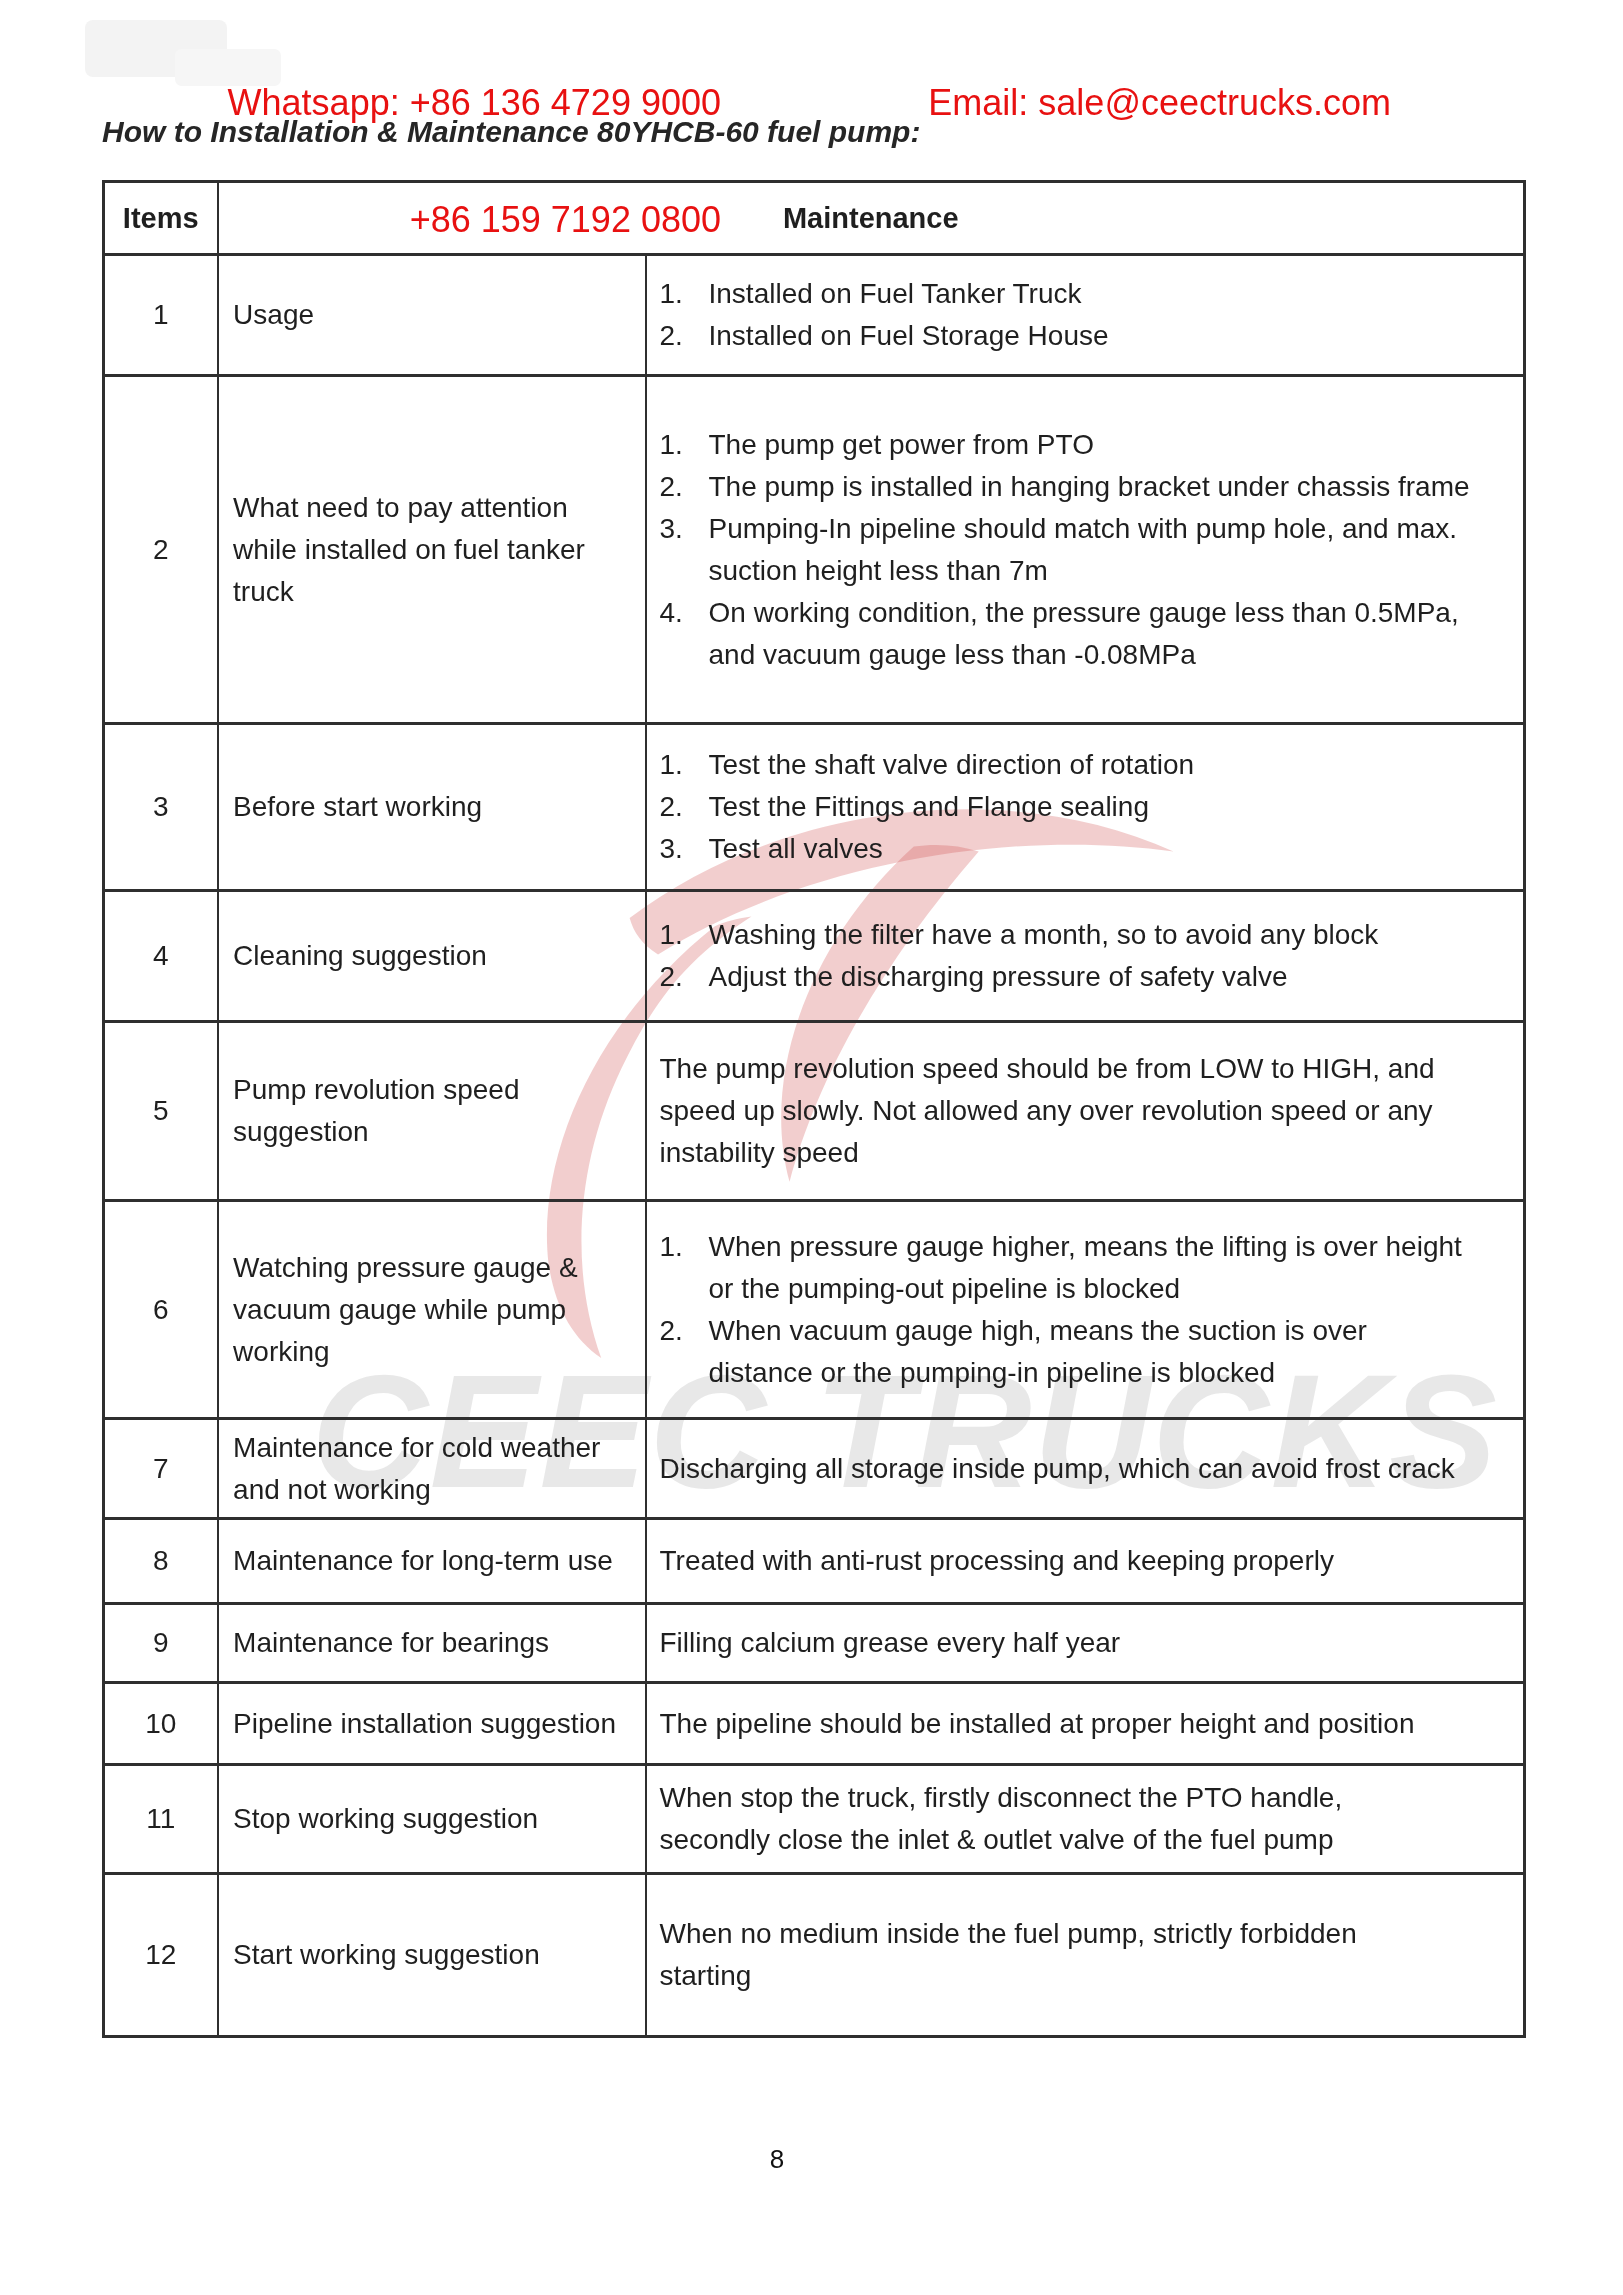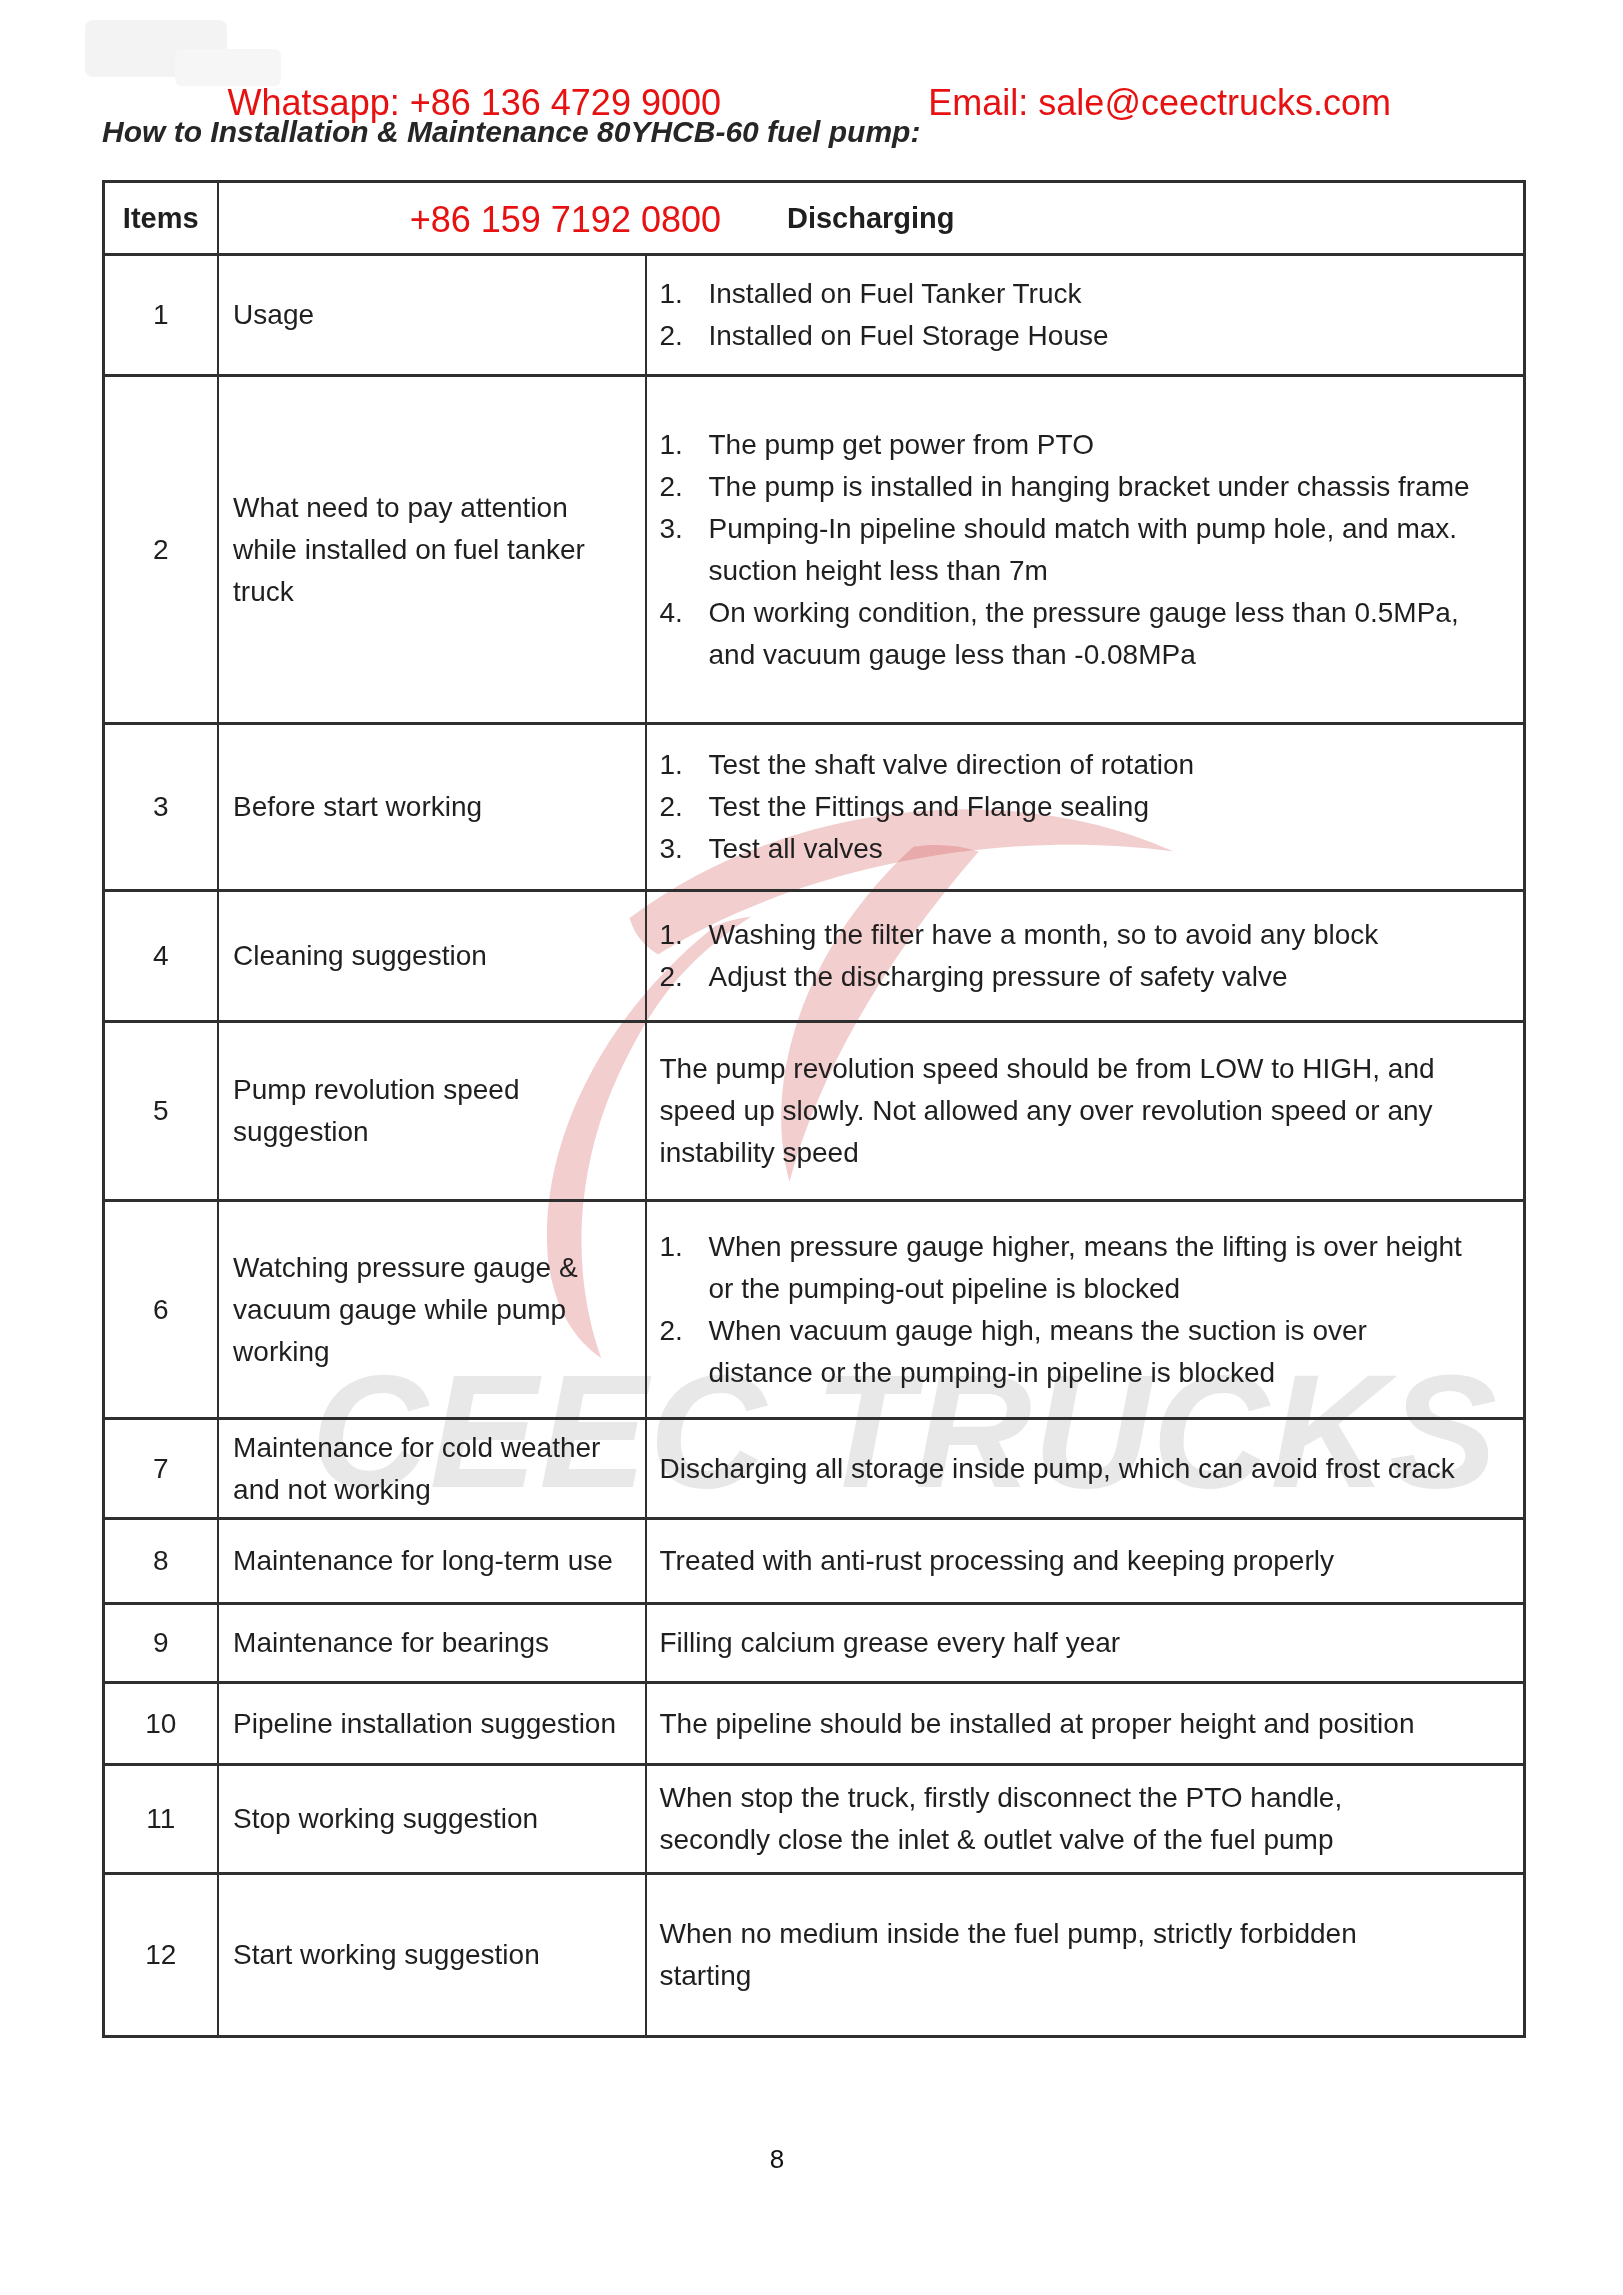--- a/index.html
+++ b/index.html
@@ -115,21 +115,21 @@
 
     <table class="doc">
       <colgroup>
         <col style="width:114px">
         <col style="width:428px">
         <col style="width:879px">
       </colgroup>
       <thead>
         <tr>
           <th>Items</th>
-          <th colspan="2">Discharging</th>
+          <th colspan="2">Maintenance</th>
         </tr>
       </thead>
       <tbody id="rows">
   <tr>
     <td class="c-no">1</td>
     <td class="c-name">Usage</td>
     <td class="c-notes">
               <div class="li">
                 <span class="num">1.</span>
                 <span class="txt">Installed on Fuel Tanker Truck</span>

